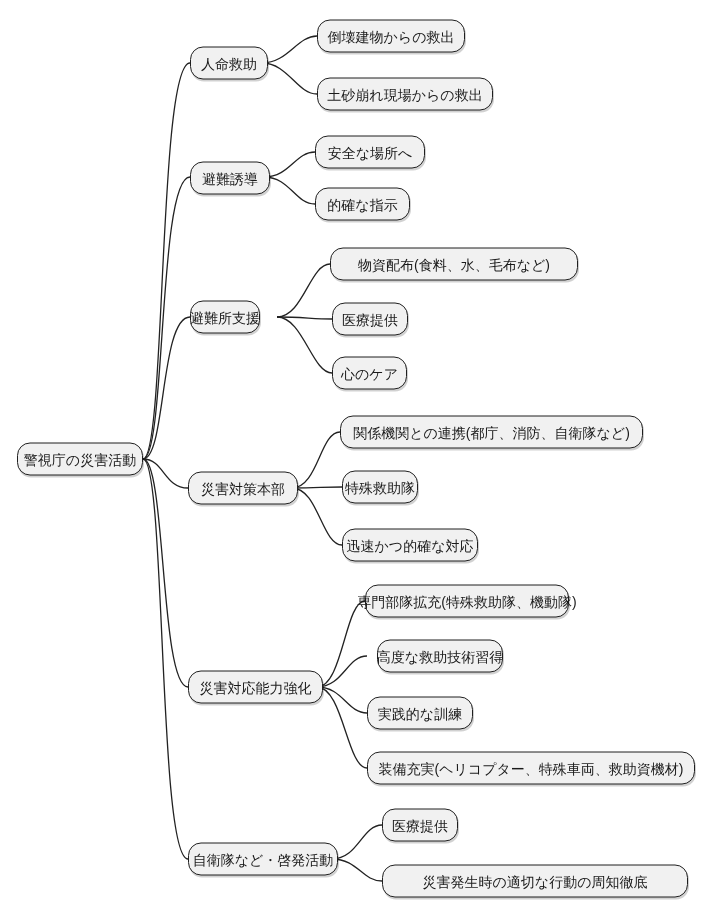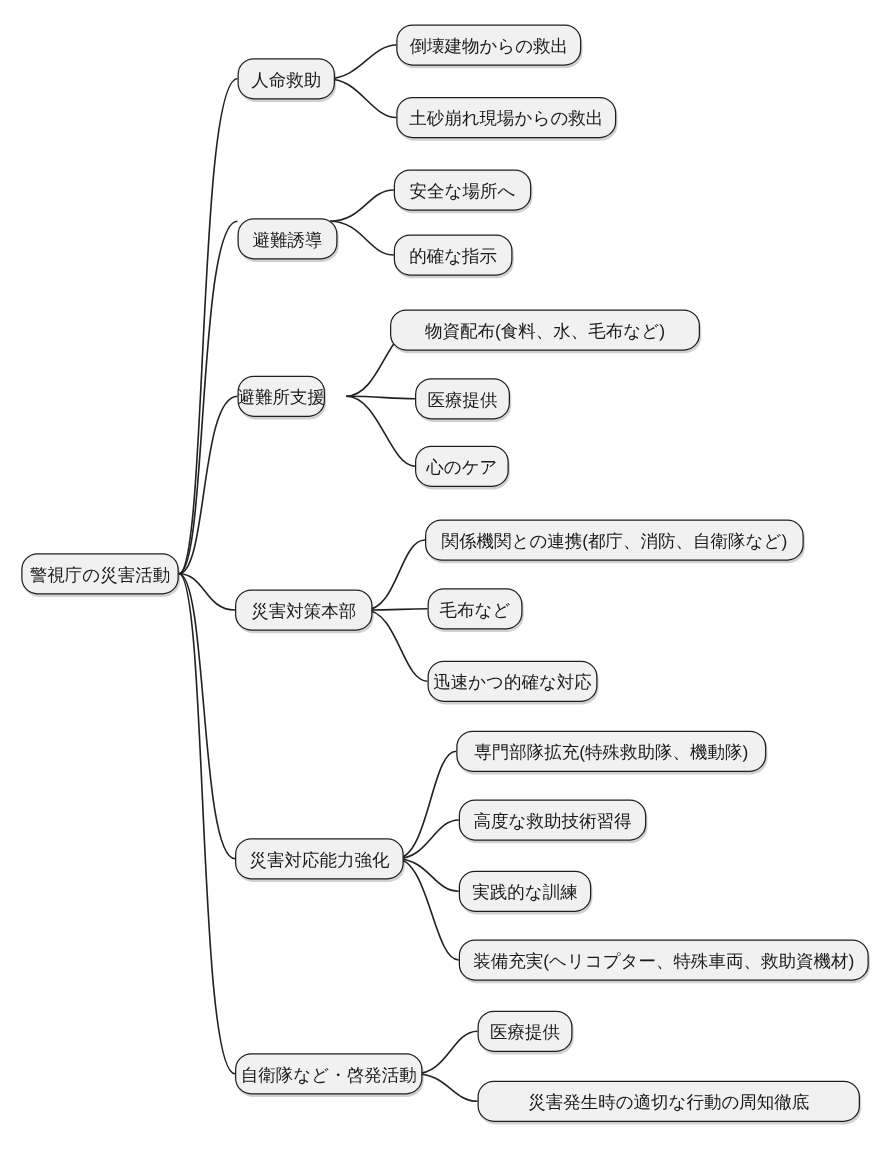--- a/index.html
+++ b/index.html
@@ -61,41 +61,41 @@
     <path d="M317,687 C343,687 347,713 367,713"></path>
     <path d="M317,687 C343,687 347,768 367,768"></path>
 
     <path d="M332,859 C358,859 362,825 382,825"></path>
     <path d="M332,859 C358,859 362,881 382,881"></path>
   </svg>
 
   <div class="node" style="left:17px;top:459px;width:126px">警視庁の災害活動</div>
 
   <div class="node" style="left:190px;top:63px;width:78px">人命救助</div>
-  <div class="node" style="left:190px;top:191px;width:80px">避難誘導</div>
+  <div class="node" style="left:190px;top:178px;width:80px">避難誘導</div>
   <div class="node" style="left:190px;top:317px;width:70px">避難所支援</div>
   <div class="node" style="left:188px;top:488px;width:110px">災害対策本部</div>
   <div class="node" style="left:188px;top:687px;width:135px">災害対応能力強化</div>
   <div class="node" style="left:188px;top:859px;width:150px">自衛隊など・啓発活動</div>
 
   <div class="node" style="left:317px;top:36px;width:148px">倒壊建物からの救出</div>
   <div class="node" style="left:317px;top:94px;width:176px">土砂崩れ現場からの救出</div>
 
   <div class="node" style="left:315px;top:152px;width:110px">安全な場所へ</div>
   <div class="node" style="left:315px;top:204px;width:95px">的確な指示</div>
 
-  <div class="node" style="left:312px;top:264px;width:248px">物資配布(食料、水、毛布など)</div>
+  <div class="node" style="left:330px;top:264px;width:248px">物資配布(食料、水、毛布など)</div>
   <div class="node" style="left:332px;top:319px;width:76px">医療提供</div>
   <div class="node" style="left:332px;top:373px;width:75px">心のケア</div>
 
   <div class="node" style="left:340px;top:432px;width:303px">関係機関との連携(都庁、消防、自衛隊など)</div>
-  <div class="node" style="left:342px;top:487px;width:76px">毛布など</div>
+  <div class="node" style="left:342px;top:487px;width:76px">特殊救助隊</div>
   <div class="node" style="left:342px;top:545px;width:136px">迅速かつ的確な対応</div>
 
-  <div class="node" style="left:365px;top:601px;width:248px">専門部隊拡充(特殊救助隊、機動隊)</div>
-  <div class="node" style="left:367px;top:656px;width:150px">高度な救助技術習得</div>
+  <div class="node" style="left:365px;top:601px;width:204px">専門部隊拡充(特殊救助隊、機動隊)</div>
+  <div class="node" style="left:377px;top:656px;width:126px">高度な救助技術習得</div>
   <div class="node" style="left:367px;top:713px;width:106px">実践的な訓練</div>
   <div class="node" style="left:367px;top:768px;width:328px">装備充実(ヘリコプター、特殊車両、救助資機材)</div>
 
   <div class="node" style="left:382px;top:825px;width:76px">医療提供</div>
   <div class="node" style="left:382px;top:881px;width:306px">災害発生時の適切な行動の周知徹底</div>
 
 </div>
 
 </body></html>

